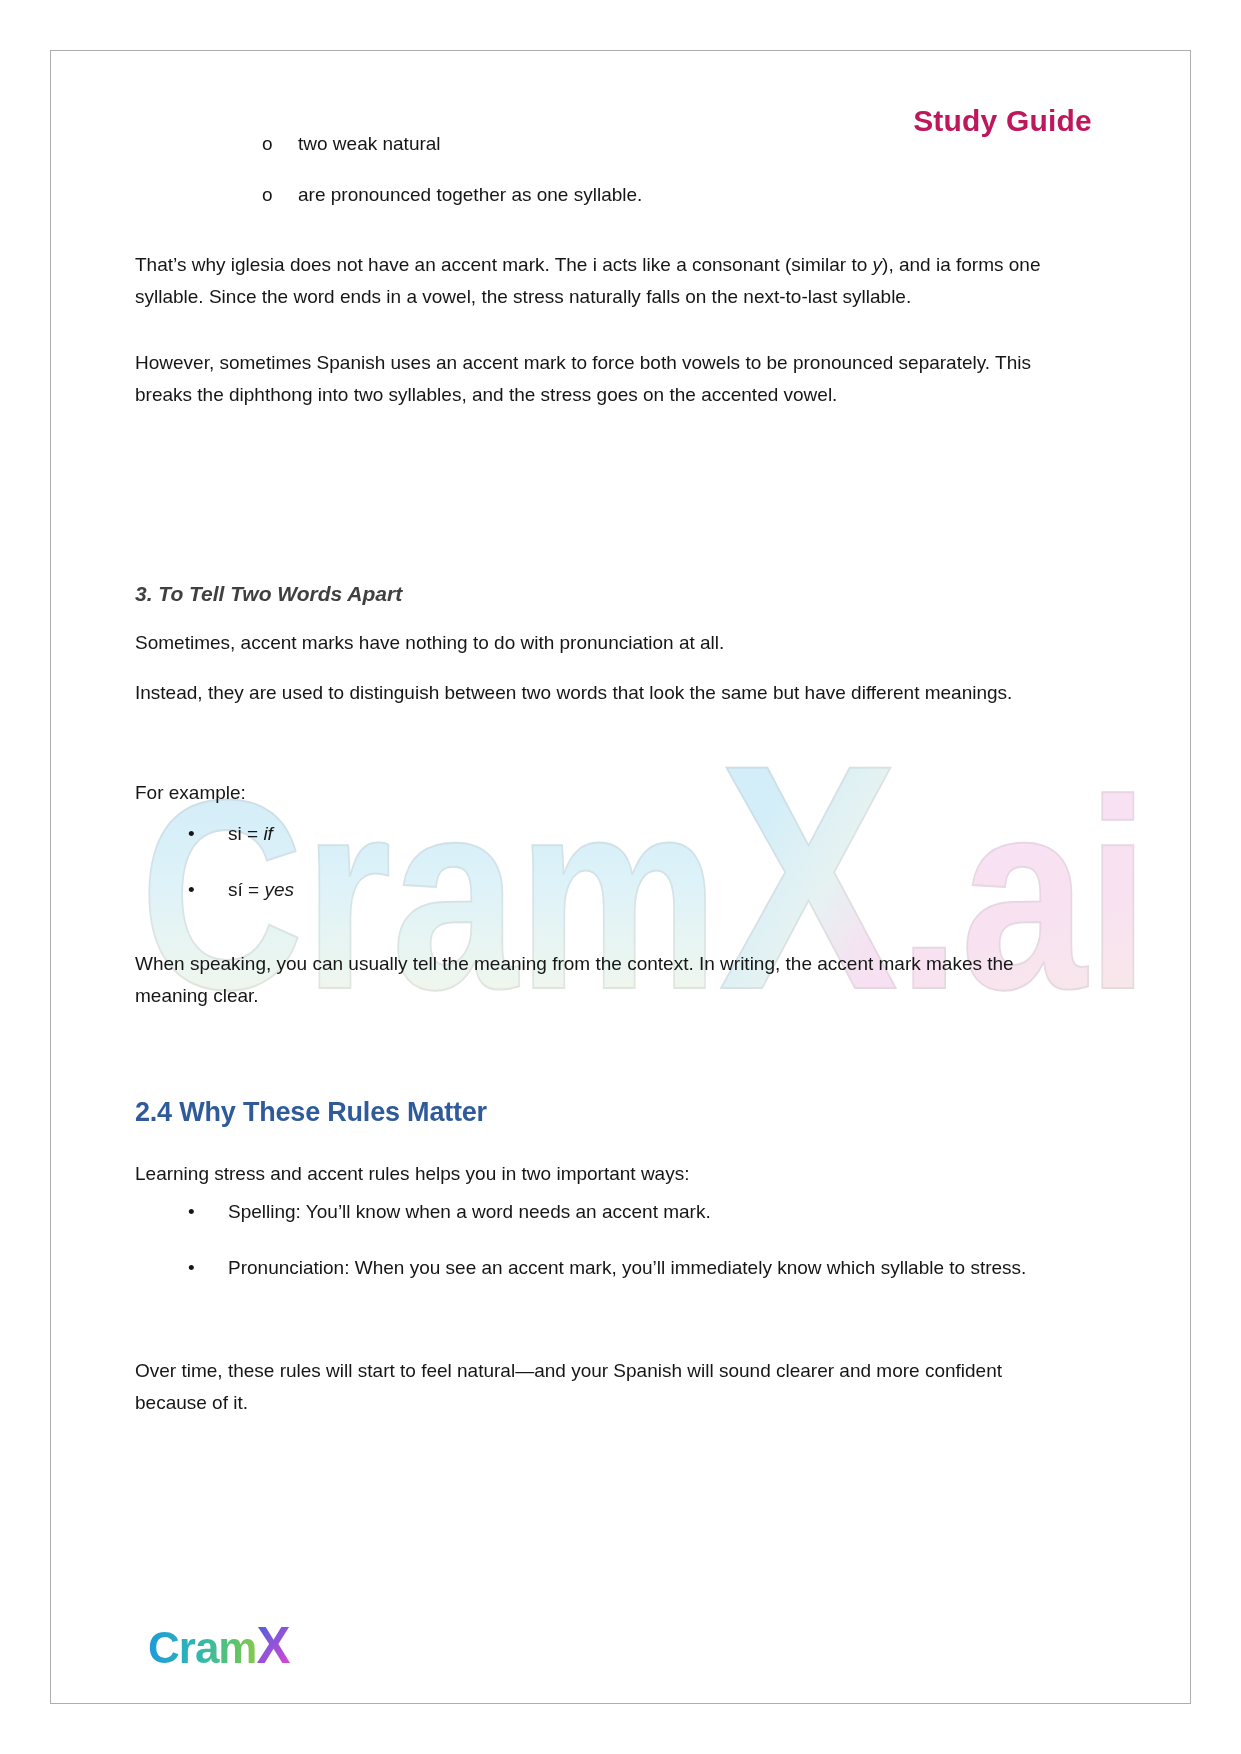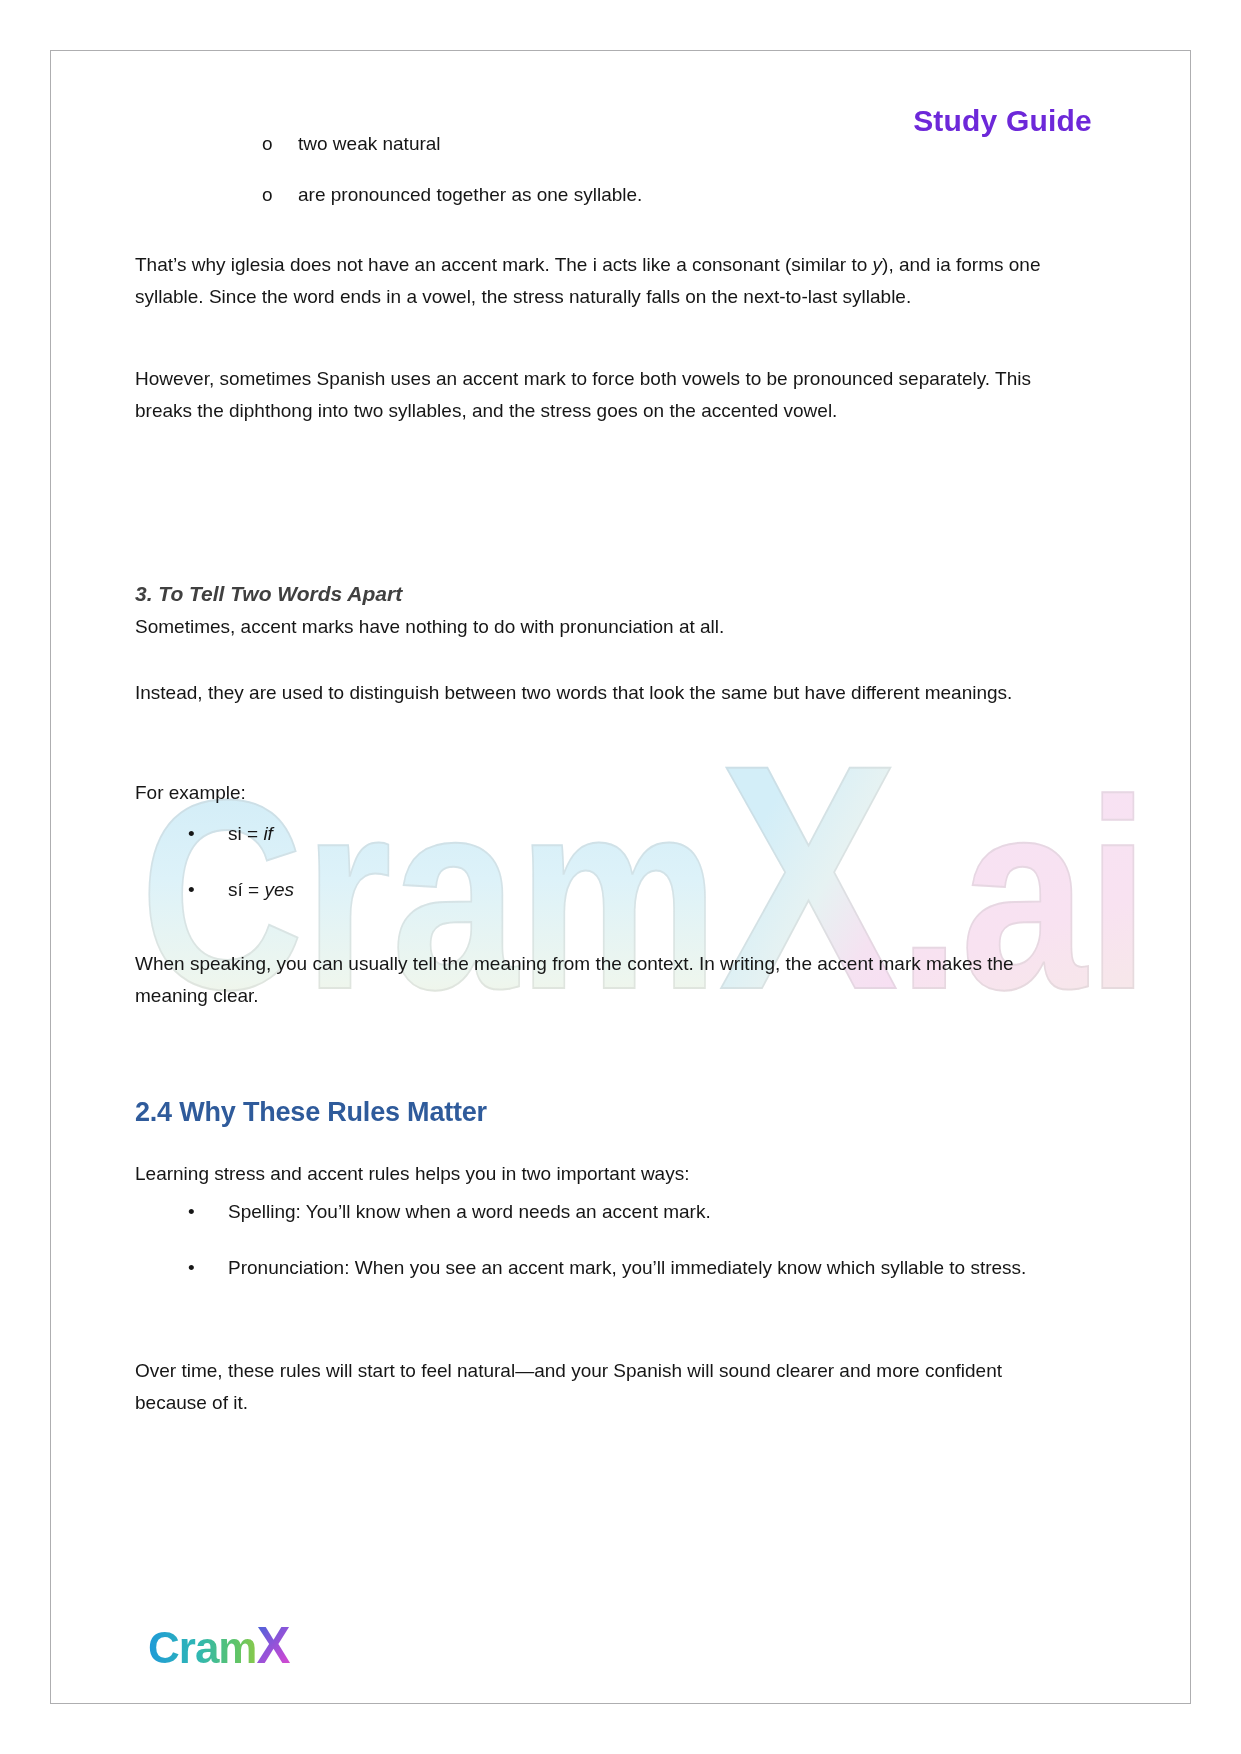--- a/index.html
+++ b/index.html
@@ -10,21 +10,21 @@
   .page-border{
     position:absolute;left:50px;top:50px;width:1139px;height:1652px;
     border:1px solid #aeaeb0;z-index:1;
   }
   .blk{position:absolute;z-index:2;font-size:19px;line-height:32px;}
   .b{font-weight:400;}
   .i{font-style:italic;}
   .para{left:135px;width:912px;}
   .title{
     left:135px;top:84px;width:957px;text-align:right;
-    font-size:30px;font-weight:700;line-height:34px;letter-spacing:.2px;color:#6d28d9;
+    font-size:30px;font-weight:700;line-height:34px;letter-spacing:.2px;color:#be185d;
   }
   .h3{
     left:135px;top:560px;font-size:21px;line-height:26px;
     font-weight:700;font-style:italic;color:#404040;
   }
   .h2{
     left:135px;top:1074px;font-size:27px;line-height:32px;
     font-weight:700;color:#2f5b9b;letter-spacing:-.2px;
   }
   .obullet{left:262px;display:flex;}
@@ -87,25 +87,25 @@
   <span class="omark">o</span>
   <span><span>two weak natural</span></span>
 </div>
 <div class="blk obullet" style="top:179px">
   <span class="omark">o</span>
   <span><span>are pronounced together as </span><span class="b">one syllable</span><span>.</span></span>
 </div>
 
 <p class="blk para" style="top:230px"><span>That’s why </span><span class="b">iglesia</span><span> does </span><span class="b">not</span><span> have an accent mark. The </span><span class="b">i</span><span> acts like a consonant (similar to </span><span class="i">y</span><span>), and </span><span class="b">ia</span><span> forms one syllable. Since the word ends in a vowel, the stress naturally falls on the next-to-last syllable.</span></p>
 
-<p class="blk para" style="top:344px"><span>However, sometimes Spanish uses an accent mark to </span><span class="b">force both vowels to be pronounced separately</span><span>. This breaks the diphthong into </span><span class="b">two syllables</span><span>, and the stress goes on the accented vowel.</span></p>
+<p class="blk para" style="top:328px"><span>However, sometimes Spanish uses an accent mark to </span><span class="b">force both vowels to be pronounced separately</span><span>. This breaks the diphthong into </span><span class="b">two syllables</span><span>, and the stress goes on the accented vowel.</span></p>
 
 <h3 class="blk h3">3. To Tell Two Words Apart</h3>
 
-<p class="blk para" style="top:592px"><span>Sometimes, accent marks have </span><span class="b">nothing to do with pronunciation</span><span> at all.</span></p>
+<p class="blk para" style="top:608px"><span>Sometimes, accent marks have </span><span class="b">nothing to do with pronunciation</span><span> at all.</span></p>
 
 <p class="blk para" style="top:658px"><span>Instead, they are used to </span><span class="b">distinguish between two words that look the same but have different meanings</span><span>.</span></p>
 
 <p class="blk para" style="top:758px">For example:</p>
 
 <div class="blk dotbullet" style="top:818px">
   <span class="dmark">•</span>
   <span><span class="b">si</span><span> = </span><span class="i">if</span></span>
 </div>
 <div class="blk dotbullet" style="top:874px">

